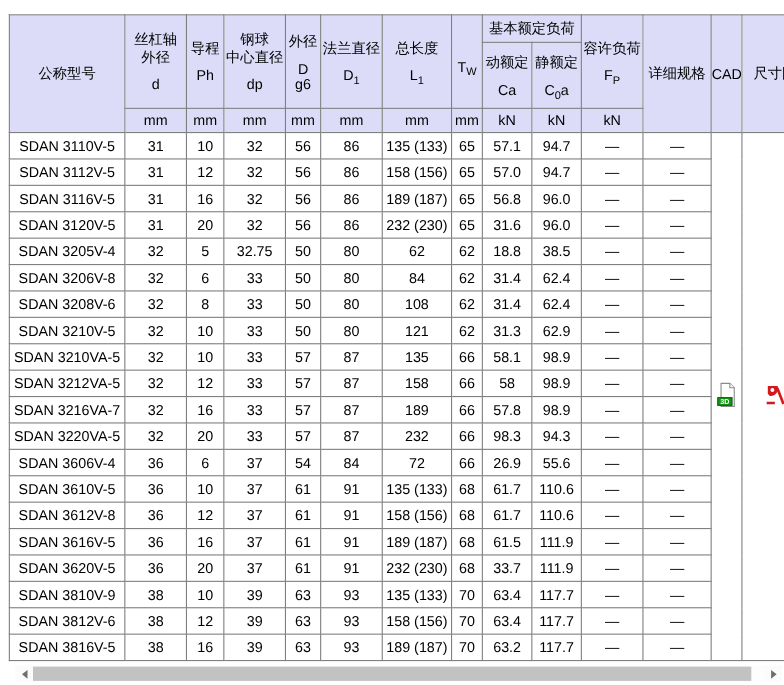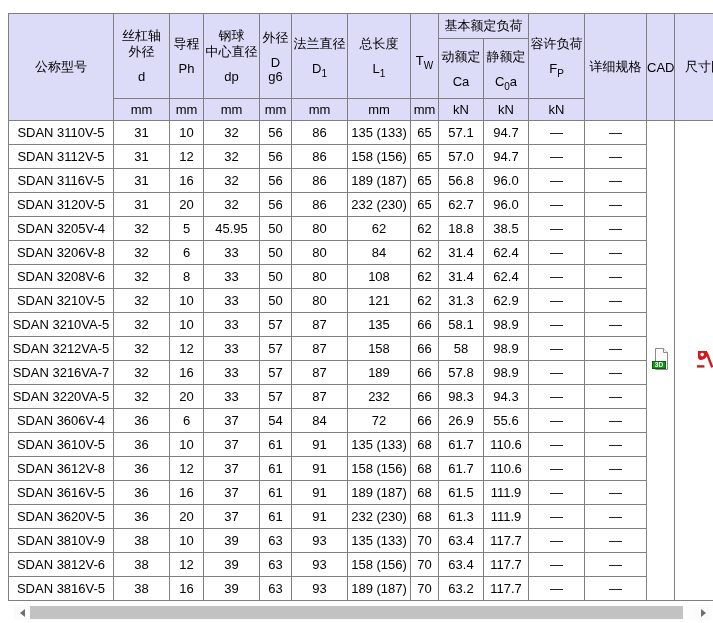--- a/index.html
+++ b/index.html
@@ -207,30 +207,30 @@
       </tr>
       <tr>
         <td>SDAN 3120V-5</td>
         <td>31</td>
         <td>20</td>
         <td>32</td>
         <td>56</td>
         <td>86</td>
         <td>232 (230)</td>
         <td>65</td>
-        <td>62.7</td>
+        <td>31.6</td>
         <td>96.0</td>
         <td>—</td>
         <td>—</td>
       </tr>
       <tr>
         <td>SDAN 3205V-4</td>
         <td>32</td>
         <td>5</td>
-        <td>45.95</td>
+        <td>32.75</td>
         <td>50</td>
         <td>80</td>
         <td>62</td>
         <td>62</td>
         <td>18.8</td>
         <td>38.5</td>
         <td>—</td>
         <td>—</td>
       </tr>
       <tr>
@@ -389,21 +389,21 @@
       </tr>
       <tr>
         <td>SDAN 3620V-5</td>
         <td>36</td>
         <td>20</td>
         <td>37</td>
         <td>61</td>
         <td>91</td>
         <td>232 (230)</td>
         <td>68</td>
-        <td>61.3</td>
+        <td>33.7</td>
         <td>111.9</td>
         <td>—</td>
         <td>—</td>
       </tr>
       <tr>
         <td>SDAN 3810V-9</td>
         <td>38</td>
         <td>10</td>
         <td>39</td>
         <td>63</td>

